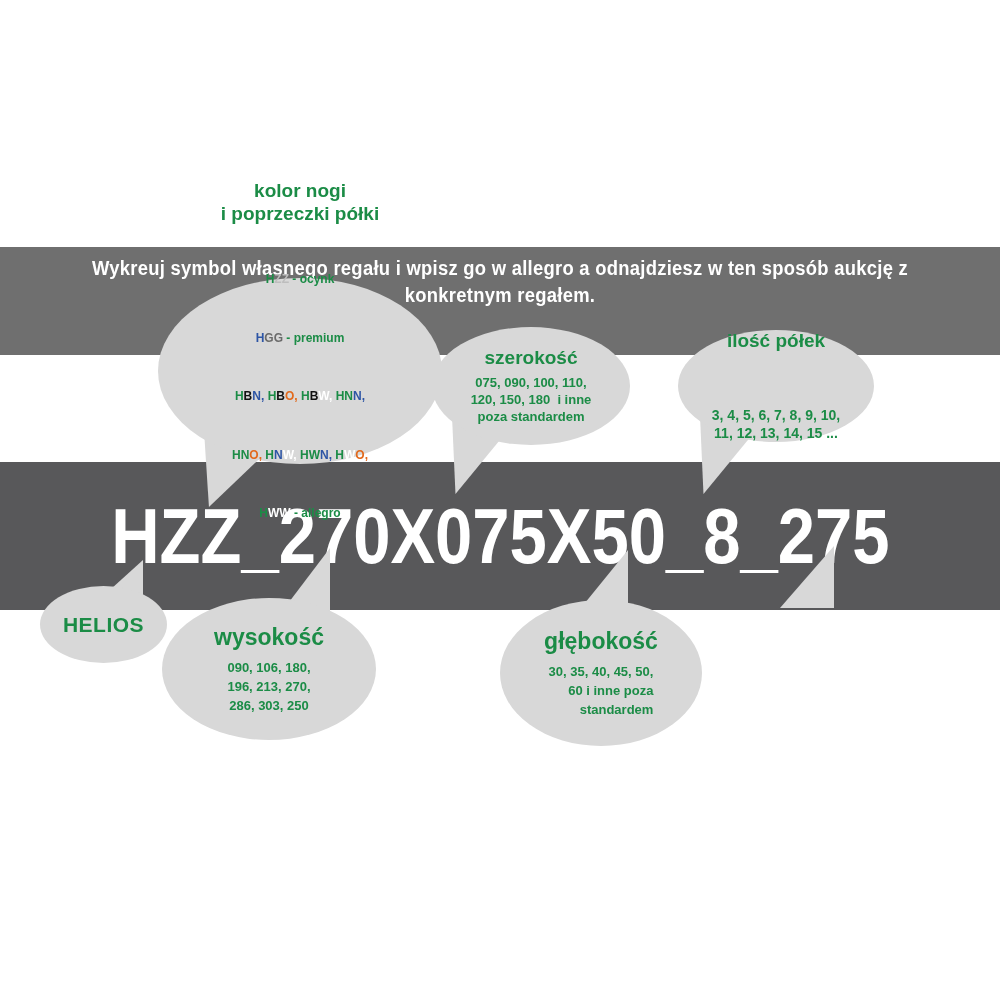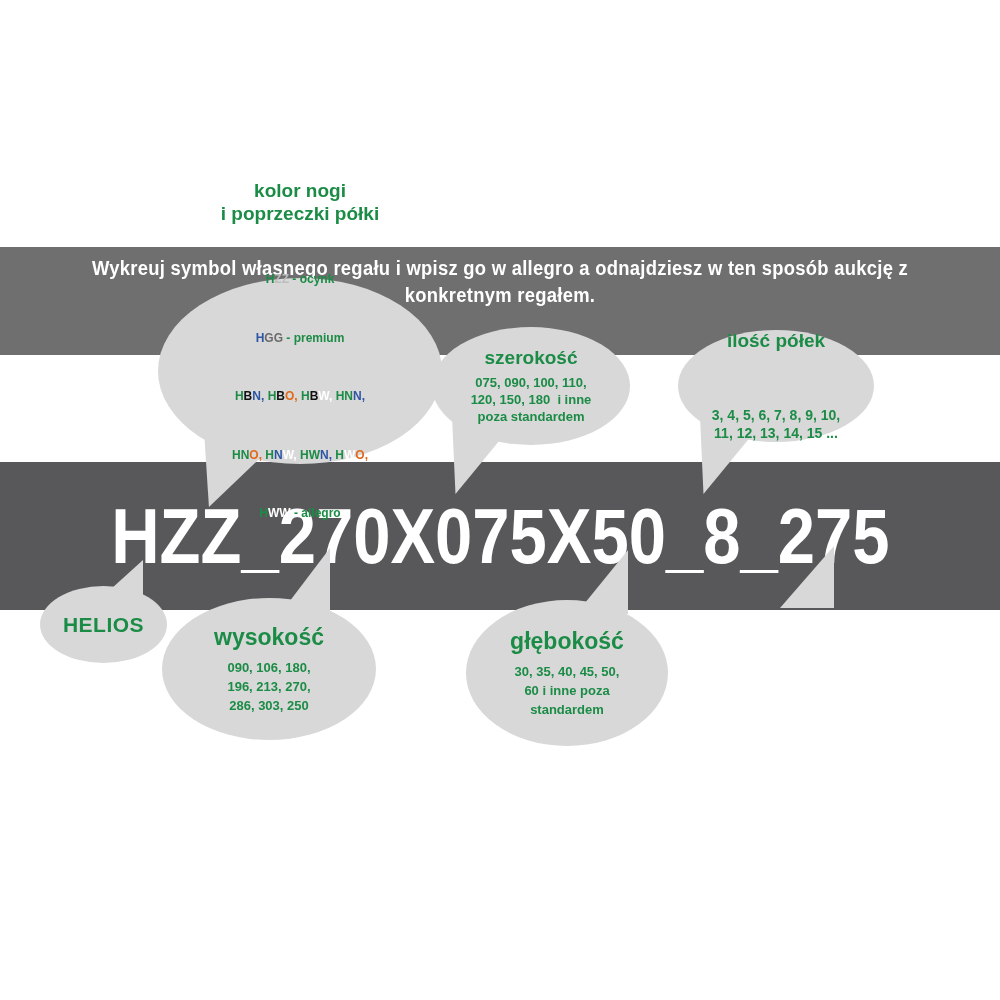--- a/index.html
+++ b/index.html
@@ -54,21 +54,21 @@
 
   .b-helios{left:40px;top:586px;width:127px;height:77px;}
   .b-helios .btitle{font-size:21px;letter-spacing:0.5px;}
   .t-helios{left:90px;top:560px;width:53px;height:48px;}
 
   .b-wys{left:162px;top:598px;width:214px;height:142px;}
   .b-wys .btitle{font-size:23px;line-height:26px;}
   .b-wys .bbody{margin-top:8px;font-size:13px;line-height:19px;}
   .t-wys{left:280px;top:548px;width:50px;height:66px;}
 
-  .b-gleb{left:466px;top:600px;width:202px;height:146px;}
+  .b-gleb{left:500px;top:600px;width:202px;height:146px;text-align:right;}
   .b-gleb .btitle{font-size:23px;line-height:26px;}
   .b-gleb .bbody{margin-top:8px;font-size:13px;line-height:19px;}
   .t-gleb{left:576px;top:550px;width:52px;height:64px;}
 
   .b-nos{left:688px;top:594px;width:222px;height:136px;}
   .b-nos .btitle{font-size:20px;line-height:24px;}
   .b-nos .bbody{margin-top:12px;font-size:13px;line-height:18px;}
   .t-nos{left:780px;top:546px;width:54px;height:62px;}
 
   .cline{white-space:pre;}

